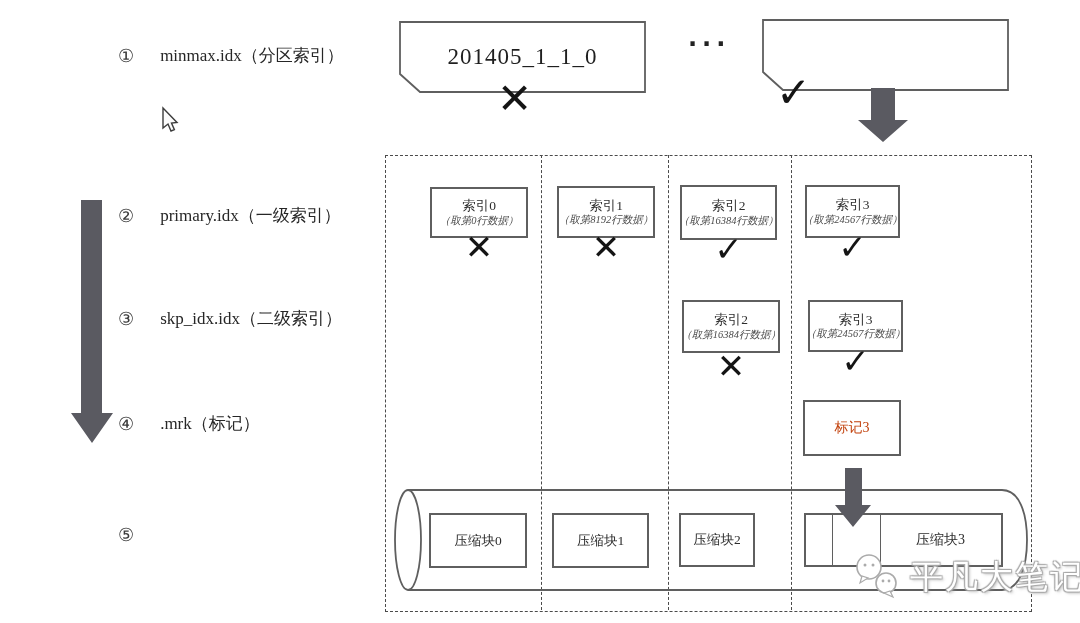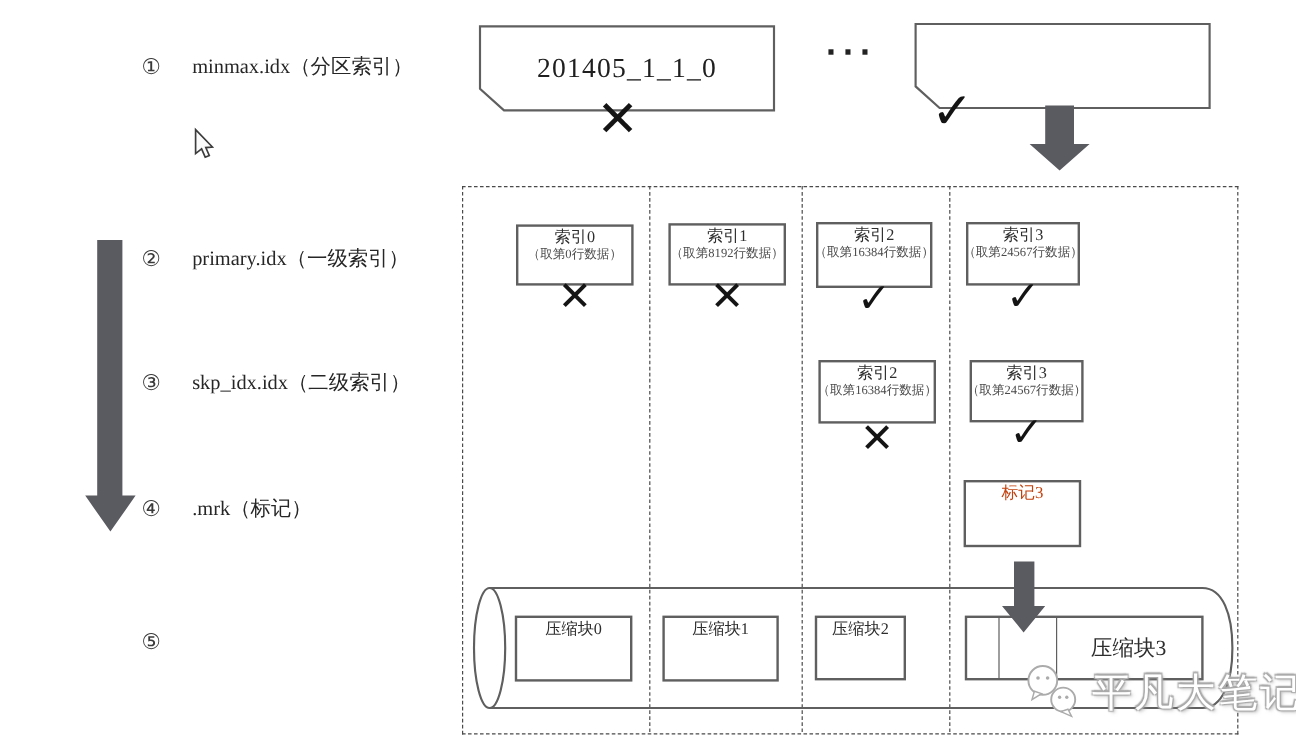--- a/index.html
+++ b/index.html
@@ -23,38 +23,38 @@
   .file-label{position:absolute;left:118px;display:flex;align-items:center;gap:26px;
     font-size:17px;color:#262626;z-index:3;white-space:nowrap;}
   .file-label .num{font-size:18px;color:#3a3a3a;}
   
   .part-label{position:absolute;display:flex;align-items:center;justify-content:center;
     font-size:23px;letter-spacing:1px;color:#1f1f1f;z-index:3;}
   .ellipsis{position:absolute;left:688px;top:30px;font-size:24px;letter-spacing:5px;
     color:#222;z-index:3;font-family:"DejaVu Sans",sans-serif;font-weight:bold;}
   
   .node{position:absolute;border:2px solid var(--border,#5f5f5f);background:transparent;
-    display:flex;flex-direction:column;align-items:center;justify-content:flex-start;
+    display:flex;flex-direction:column;align-items:center;justify-content:center;
     z-index:3;box-sizing:border-box;}
   .node .t{font-size:13.5px;color:#2d2d2d;line-height:1.3;}
-  .node .s{font-size:10.5px;color:#4a4a4a;line-height:1.2;white-space:nowrap;}
+  .node .s{font-size:10.5px;color:#4a4a4a;line-height:1.2;white-space:nowrap;font-style:italic;}
   .node .single{font-size:14px;color:#c2410c;}
   
   .mark{position:absolute;left:50%;transform:translateX(-50%);
     top:calc(100% - 6px);font-size:34px;line-height:1;font-weight:bold;
     color:var(--mark,#141414);z-index:5;
     font-family:"DejaVu Sans","Liberation Sans",sans-serif;}
   .mark.low{top:calc(100% - 2px);}
   .big-mark{position:absolute;font-size:42px;line-height:1;font-weight:bold;
     color:var(--mark,#141414);z-index:5;
     font-family:"DejaVu Sans","Liberation Sans",sans-serif;}
   
   .divider{position:absolute;top:0;bottom:0;width:0;border-left:1.6px solid var(--border,#5f5f5f);}
   .cblock3-label{position:absolute;left:74px;right:0;top:0;bottom:0;
-    display:flex;align-items:center;justify-content:center;font-size:18px;color:#2d2d2d;}
+    display:flex;align-items:center;justify-content:center;font-size:14px;color:#2d2d2d;}
   .cblock-label{font-size:13.5px;color:#2d2d2d;}
   
   .watermark{position:absolute;left:852px;top:552px;display:flex;align-items:center;gap:6px;
     z-index:10;}
   .watermark .wm-text{font-size:33px;color:#ffffff;letter-spacing:2px;white-space:nowrap;
     text-shadow:-1px -1px 1px var(--wmstroke,#a8a8a8),1px -1px 1px var(--wmstroke,#a8a8a8),
       -1px 1px 1px var(--wmstroke,#a8a8a8),1px 1px 1px var(--wmstroke,#a8a8a8),
       2px 2px 3px rgba(150,150,150,.55);}
   .cursor{position:absolute;left:160px;top:106px;z-index:12;}
 </style>

